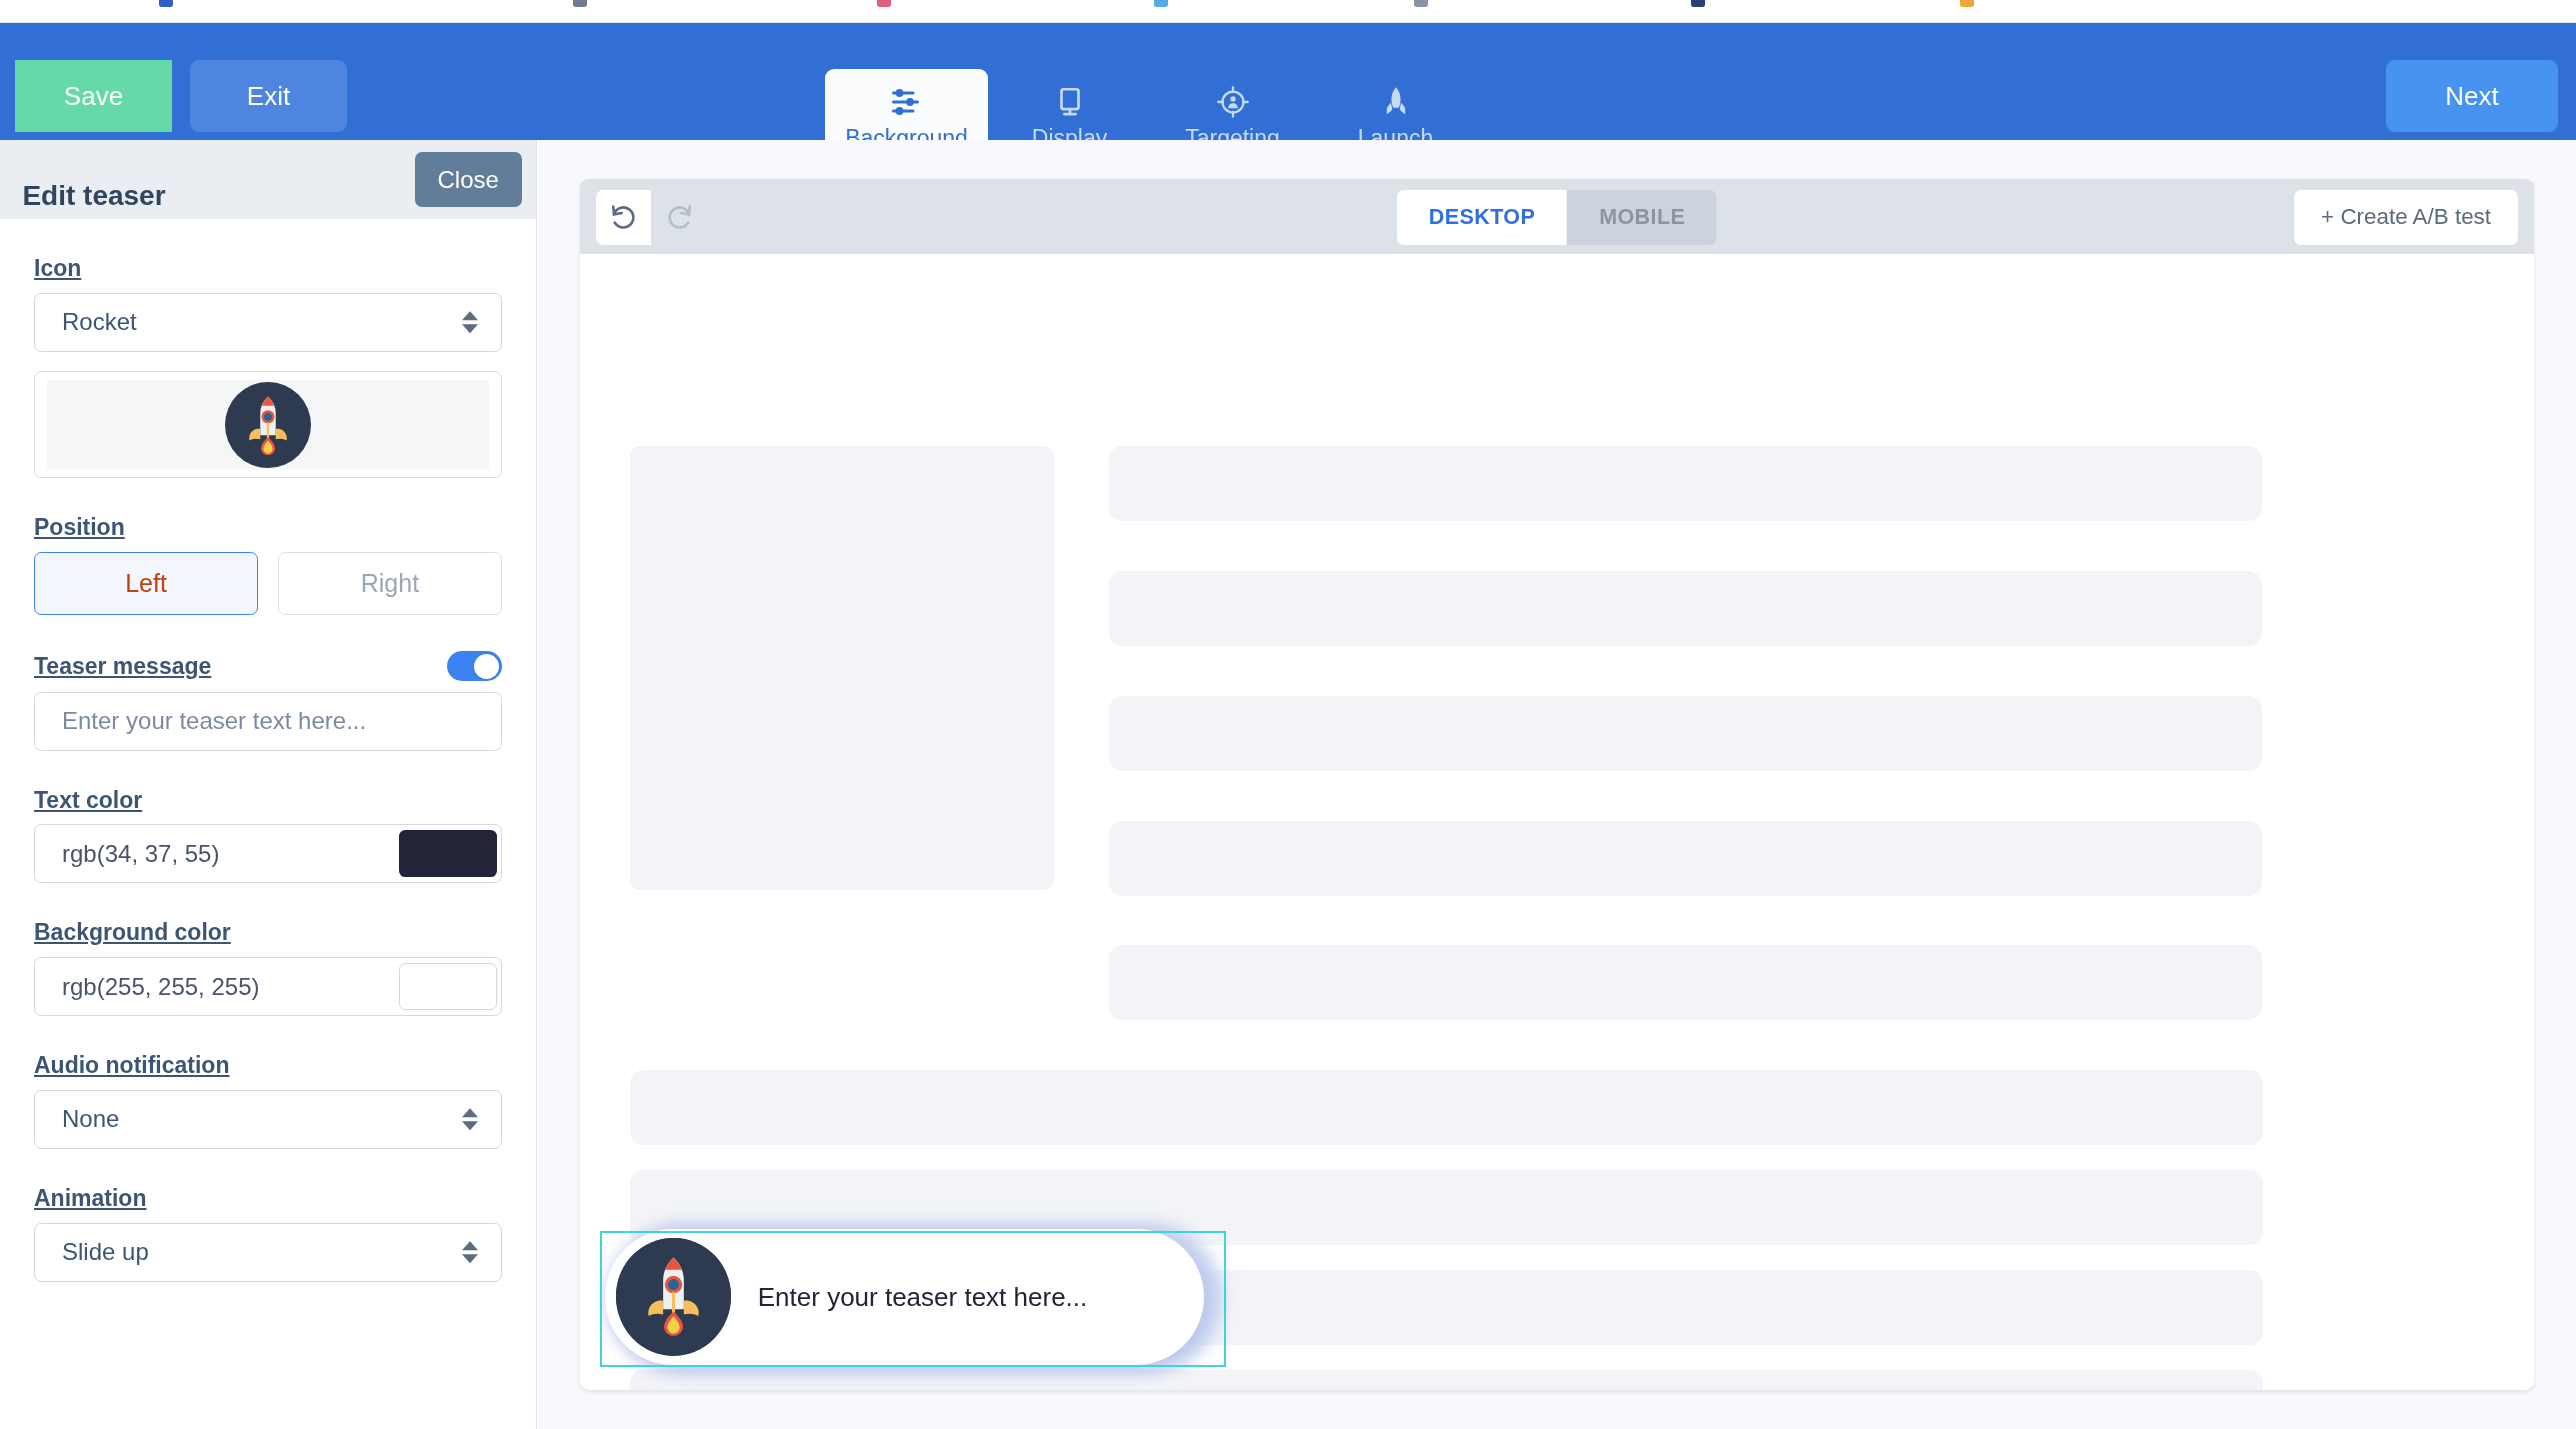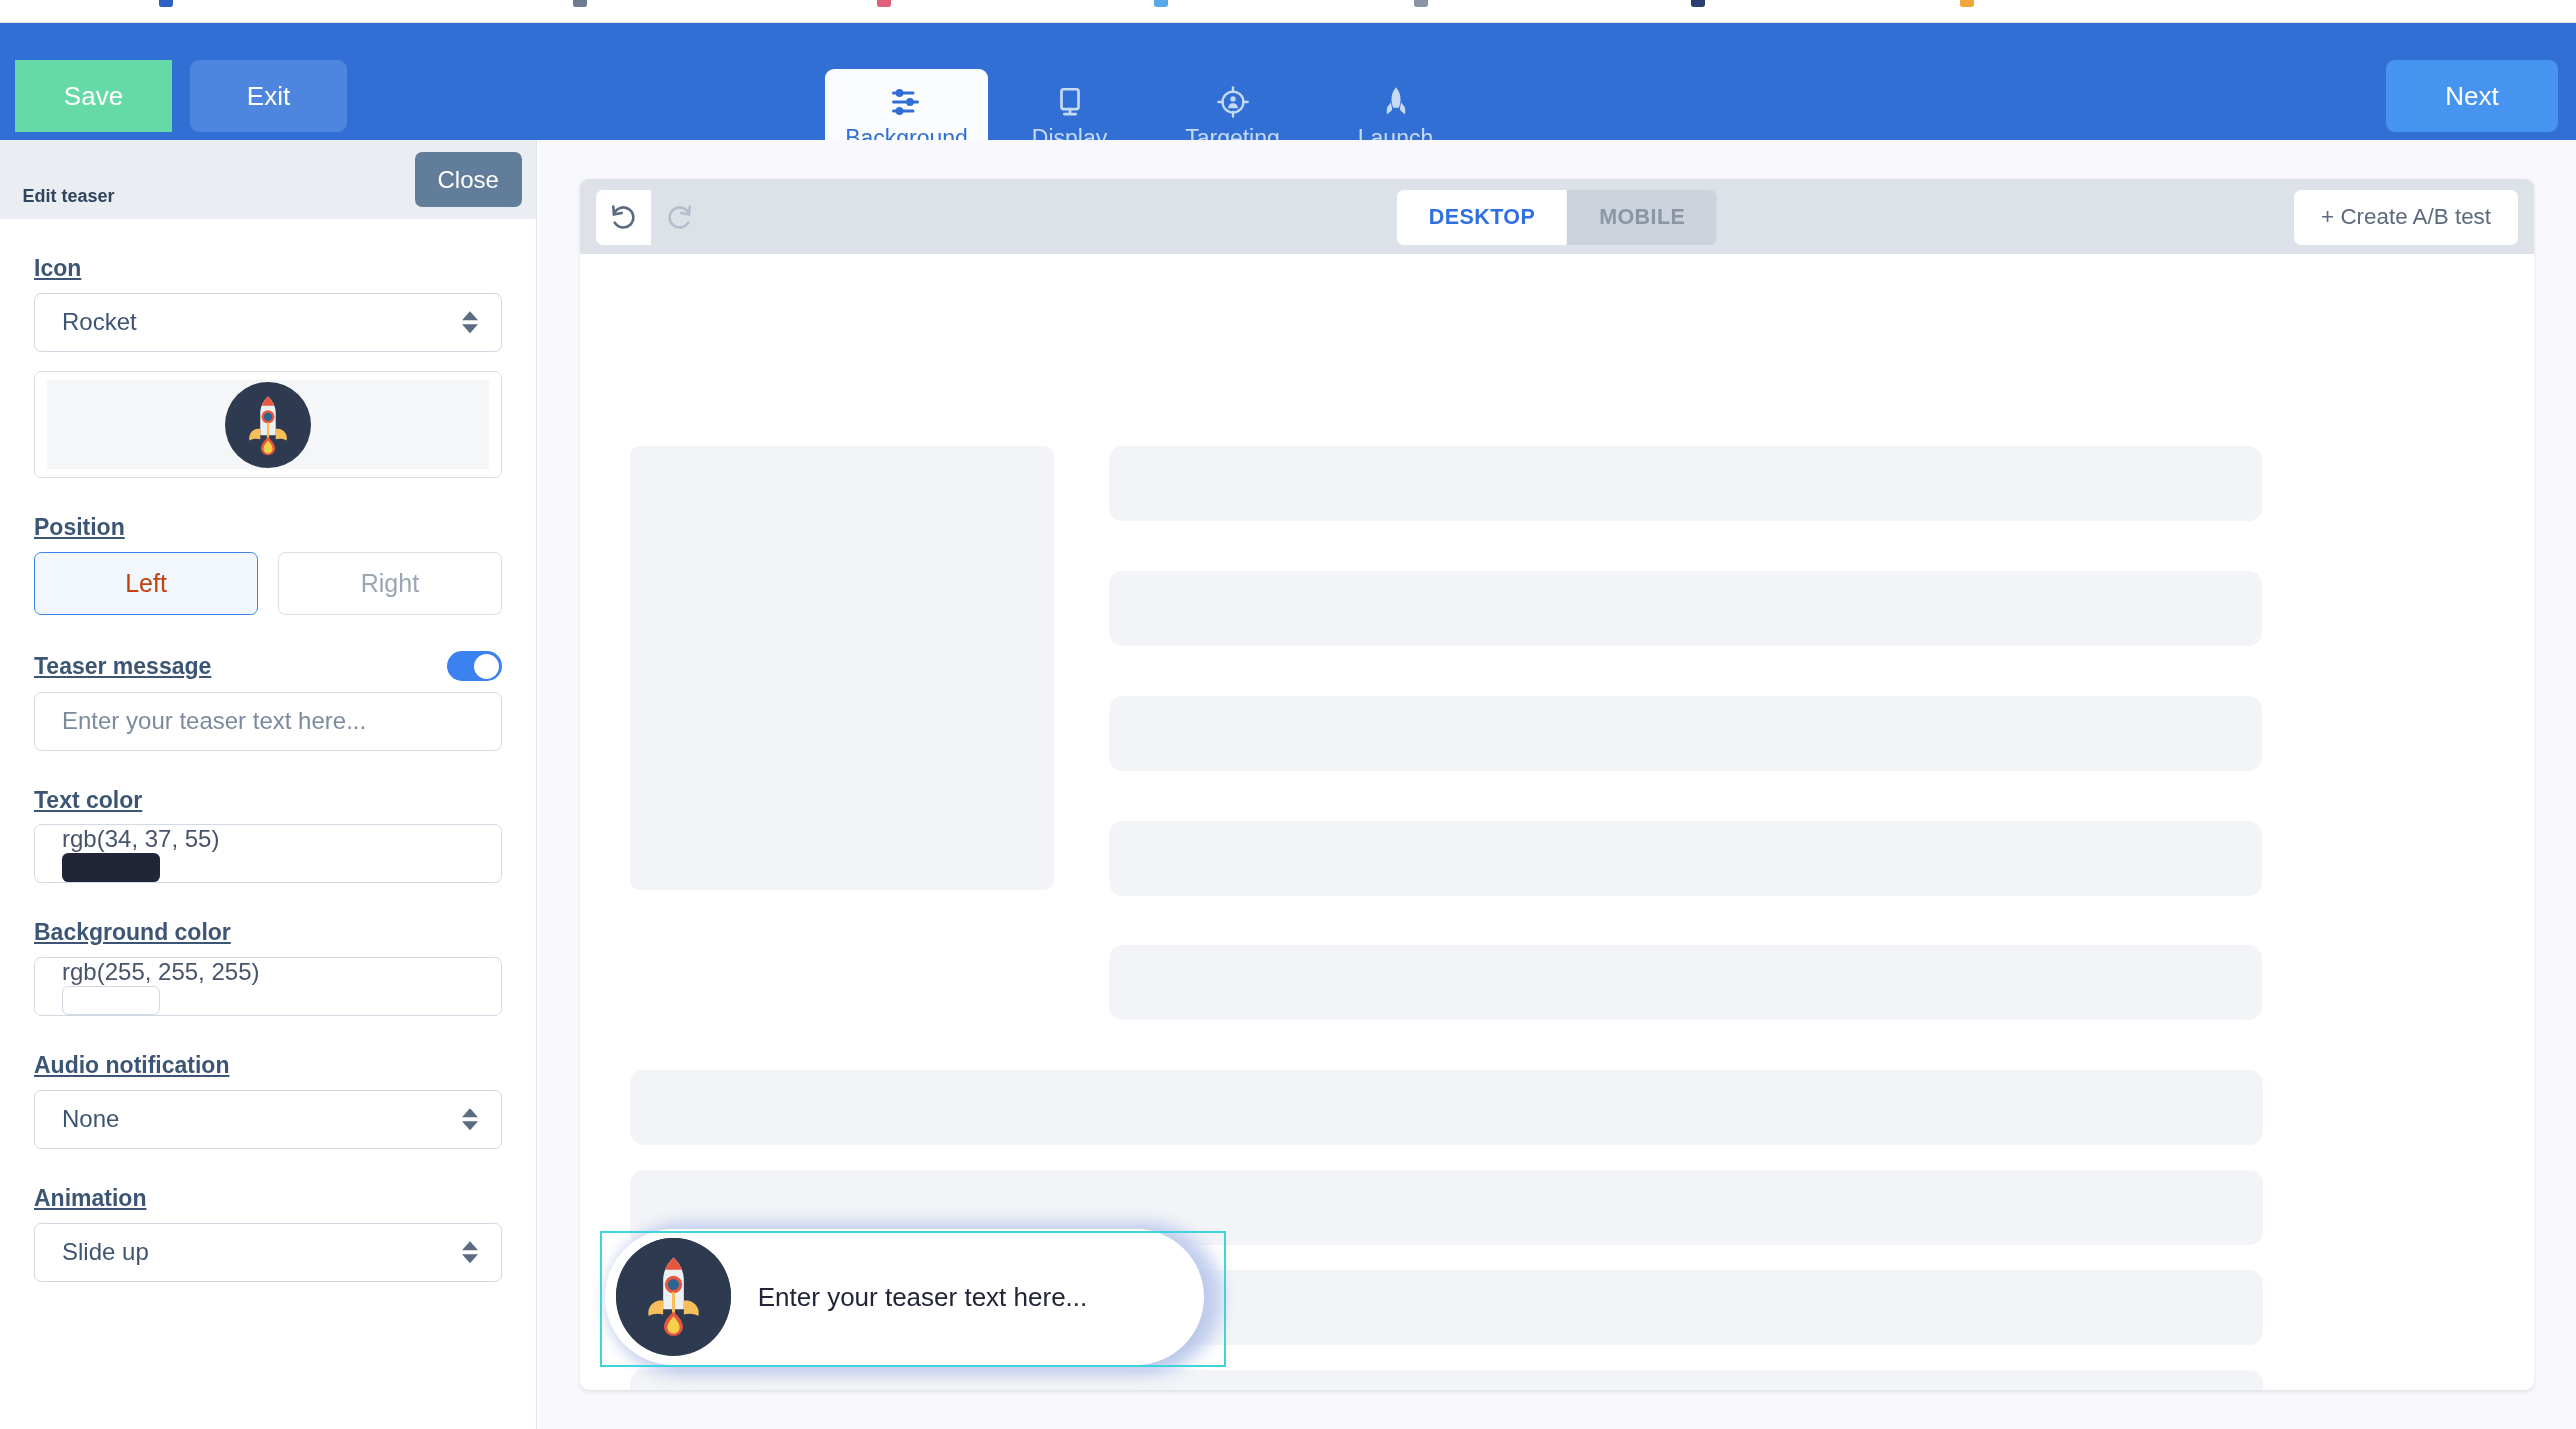--- a/index.html
+++ b/index.html
@@ -60,21 +60,21 @@
   
   .sidebar {
     position: absolute; left: 0; top: 140px; width: 537px; height: 1289px;
     background: #ffffff; border-right: 0.9px solid #dfe3e8;
     overflow: hidden;
   }
   .sb-head {
     height: 79px; background: #eaeef3; display: flex; align-items: center;
     justify-content: space-between; padding: 0 14.3px 0 22.4px;
   }
-  .sb-title { font-size: 18px; font-weight: bold; color: #31445e; margin-top: 33px; }
+  .sb-title { font-size: 28px; font-weight: bold; color: #31445e; margin-top: 33px; }
   .btn-close {
     background: #627d99; color: #ffffff; border: none; border-radius: 7.2px;
     width: 107px; height: 55px; font-size: 24px; cursor: pointer;
   }
   .sb-body { padding: 0 34px; }
   .field-label {
     font-size: 23px; font-weight: bold; color: #3c5574;
     margin-top: 36px; margin-bottom: 10.7px; text-decoration: underline;
   }
   .select-box {
@@ -121,22 +121,22 @@
   }
 
   .text-input {
     height: 59px; border: 0.9px solid #d2d9e2; border-radius: 7.2px;
     background:#fff; display: flex; align-items: center; padding-left: 27px;
     font-size: 24px; color: #7c8aa0; cursor: text;
   }
 
   .color-box {
     height: 59px; border: 0.9px solid #d2d9e2; border-radius: 7.2px; background:#fff;
-    display: flex; justify-content: space-between;
-    padding-left: 27px; padding-right: 4.5px; cursor: pointer; flex-direction: column;
+    display: flex; align-items: center; justify-content: space-between;
+    padding-left: 27px; padding-right: 4.5px; cursor: pointer;
   }
   .color-box .val { font-size: 24px; color: #47546b; }
   .color-swatch { width: 98px; height: 47px; border-radius: 6.3px; }
 
   
   .canvas-area {
     position: absolute; left: 538px; top: 140px; width: 2038px; height: 1289px;
     background: #f9f9fd; padding: 39px 42px 39px 42px;
   }
   .canvas-shell {

